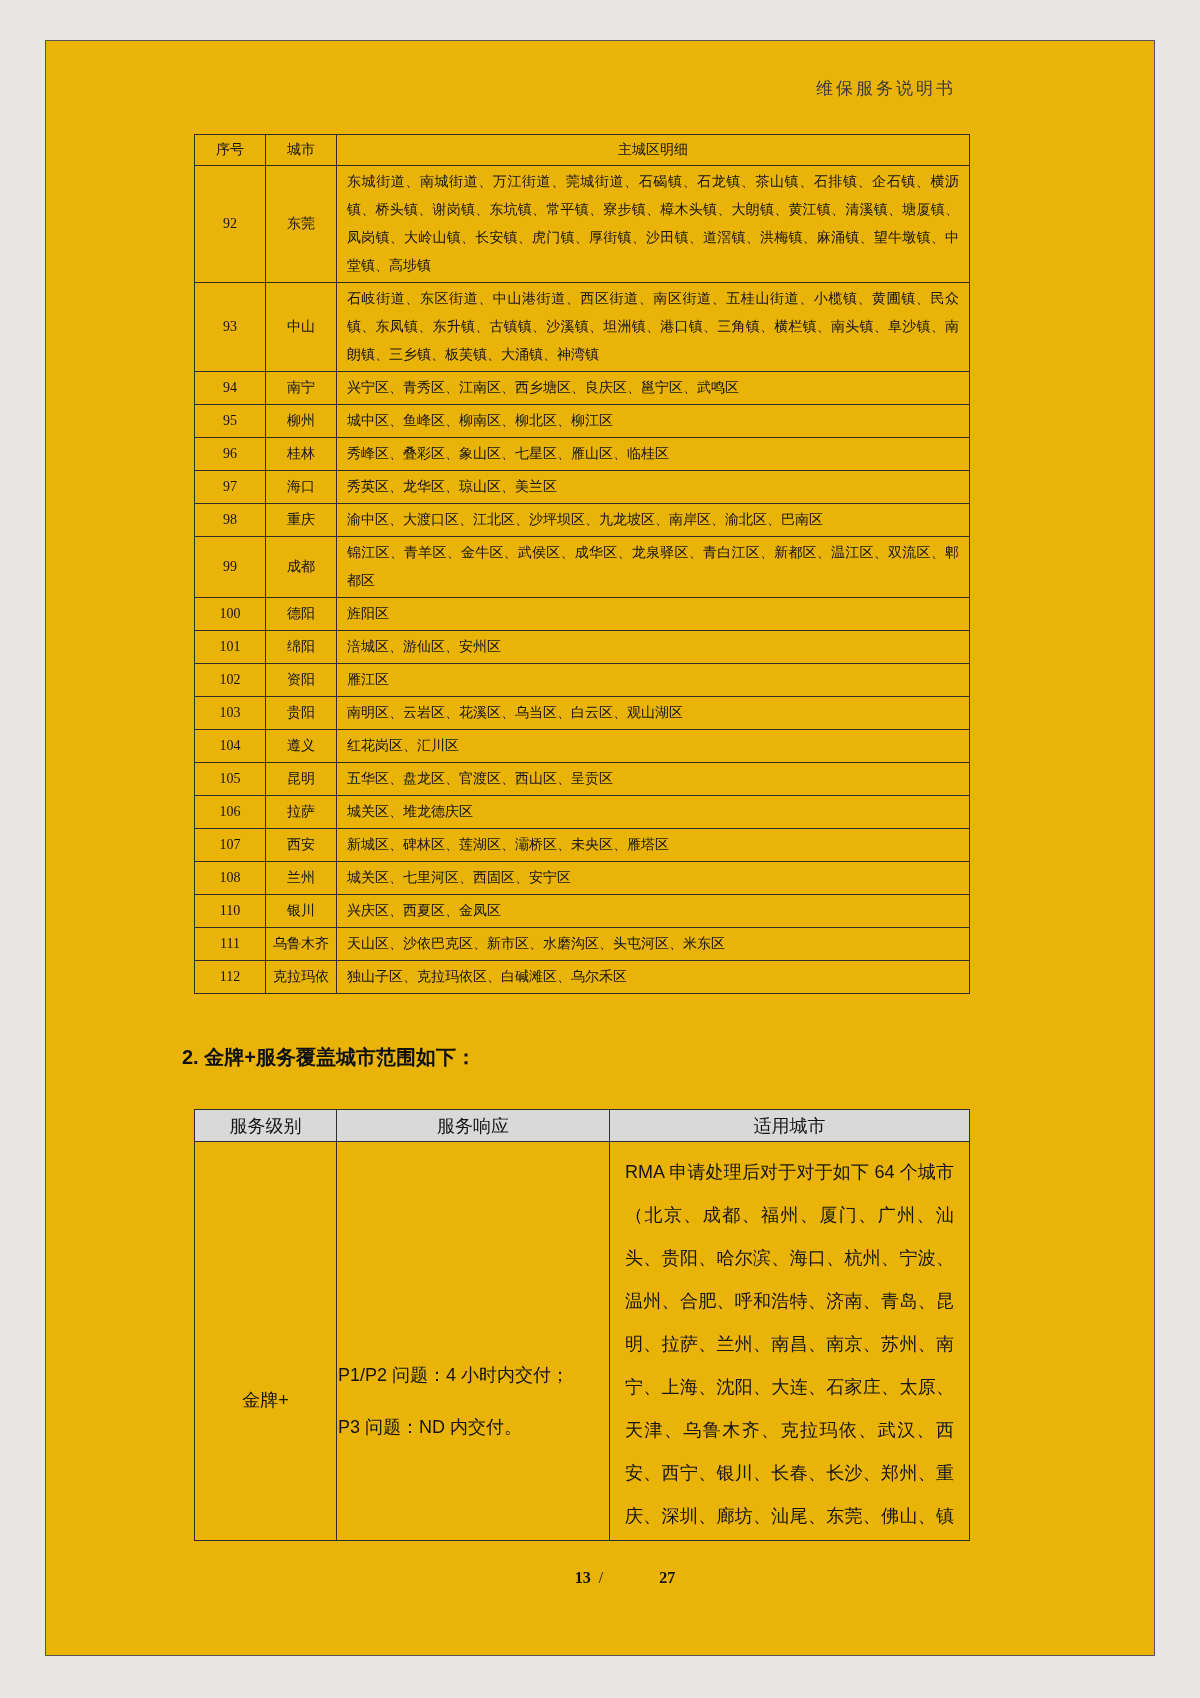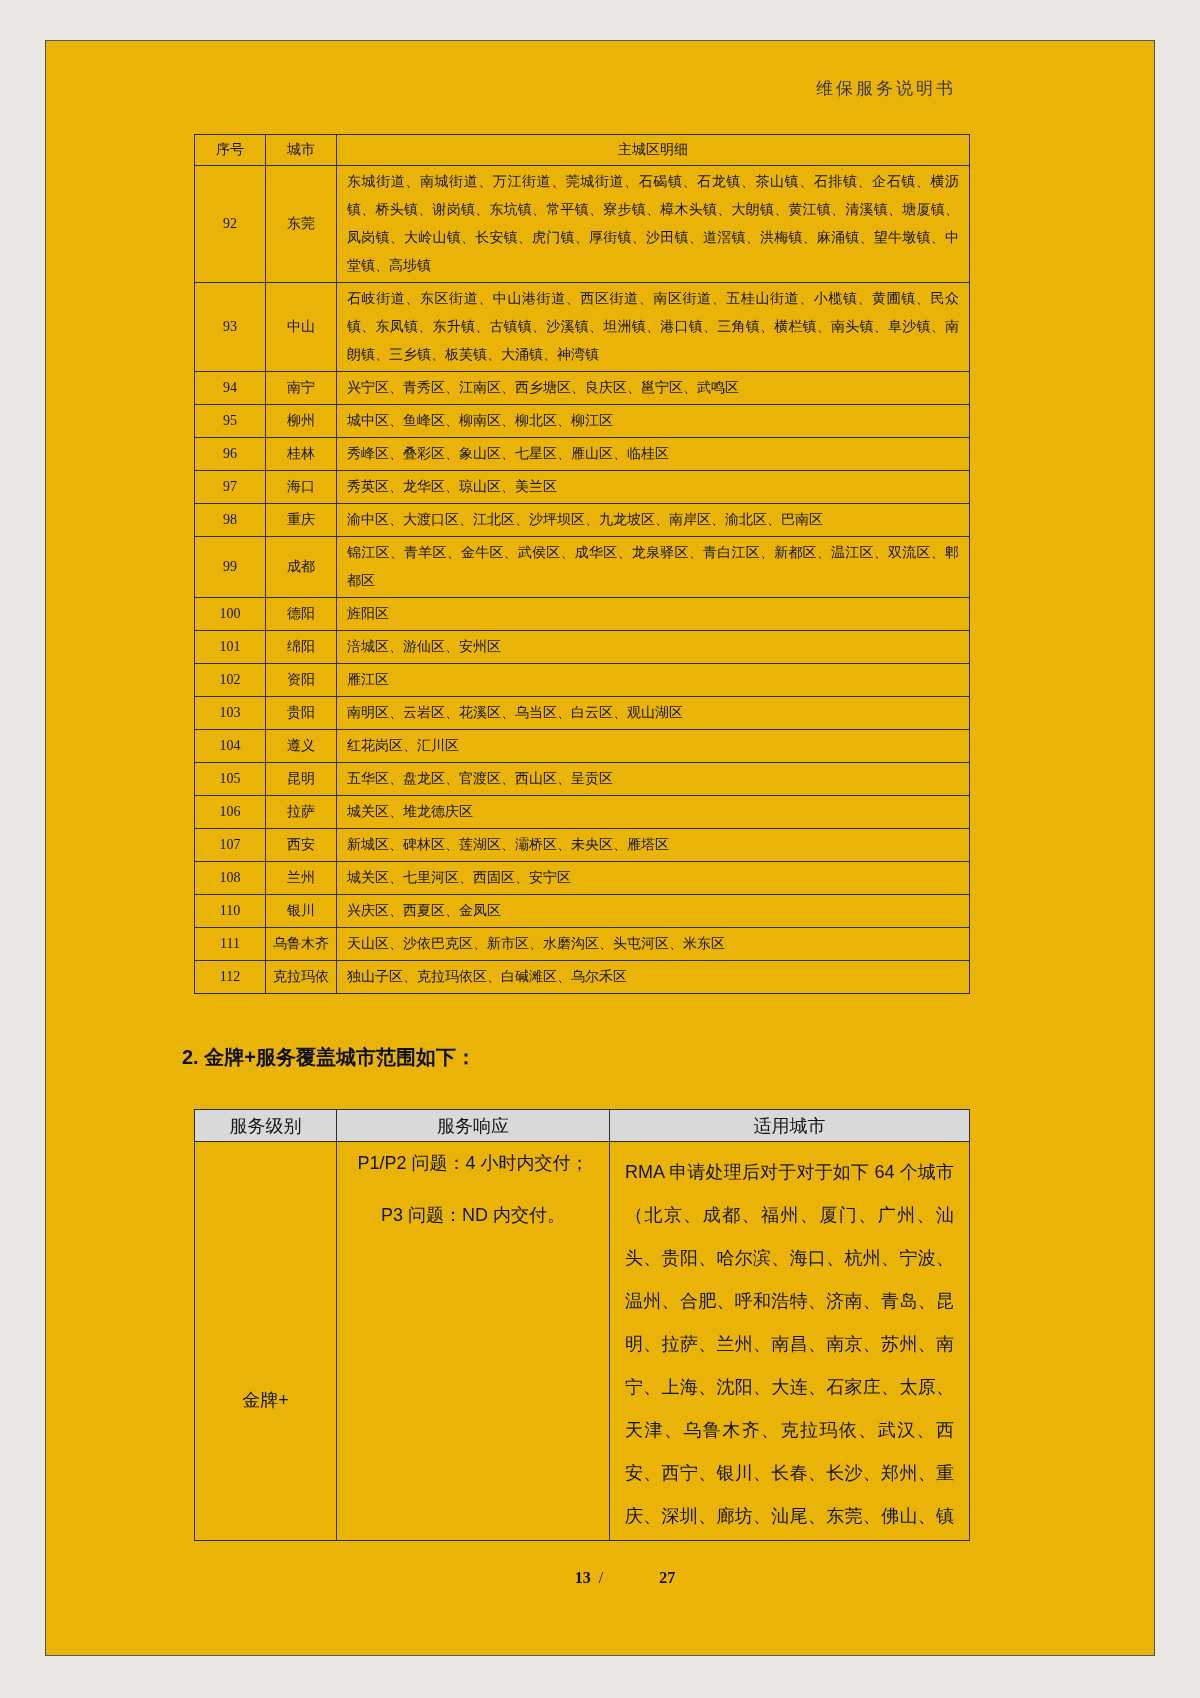--- a/index.html
+++ b/index.html
@@ -42,21 +42,21 @@
     font-size:18px; color:#141414;
   }
   .t2 th, .t2 td { border:1.5px solid #2e2e2e; }
   .t2 thead th {
     background:#d9d9d9; height:32px; text-align:center;
     font-weight:normal; font-size:18px;
   }
   .t2 td { vertical-align:top; height:399px; overflow:hidden; }
   .t2 .cell-clip { height:395px; overflow:hidden; }
   .t2 td.c-level .cell-clip { padding-top:245px; text-align:center; }
-  .t2 td.c-resp .cell-clip { text-align:center; }
+  .t2 td.c-resp .cell-clip { padding-top:212px; text-align:left; }
   .t2 td.c-resp p { margin:0; line-height:40px; }
   .t2 td.c-resp p + p { margin-top:12px; }
   .t2 td.c-cities .cell-clip { padding:8px 14px 0 14px; text-align:justify; line-height:43px; }
   
   .page-footer {
     position:absolute; top:1528px; left:0; width:1110px; text-align:center;
     font-family:"Liberation Serif", serif; font-size:16px; color:#111;
   }
   .page-footer .num { font-weight:bold;margin-left:48px; }
   .page-footer .sep { font-weight:normal; padding:0 4px; }

